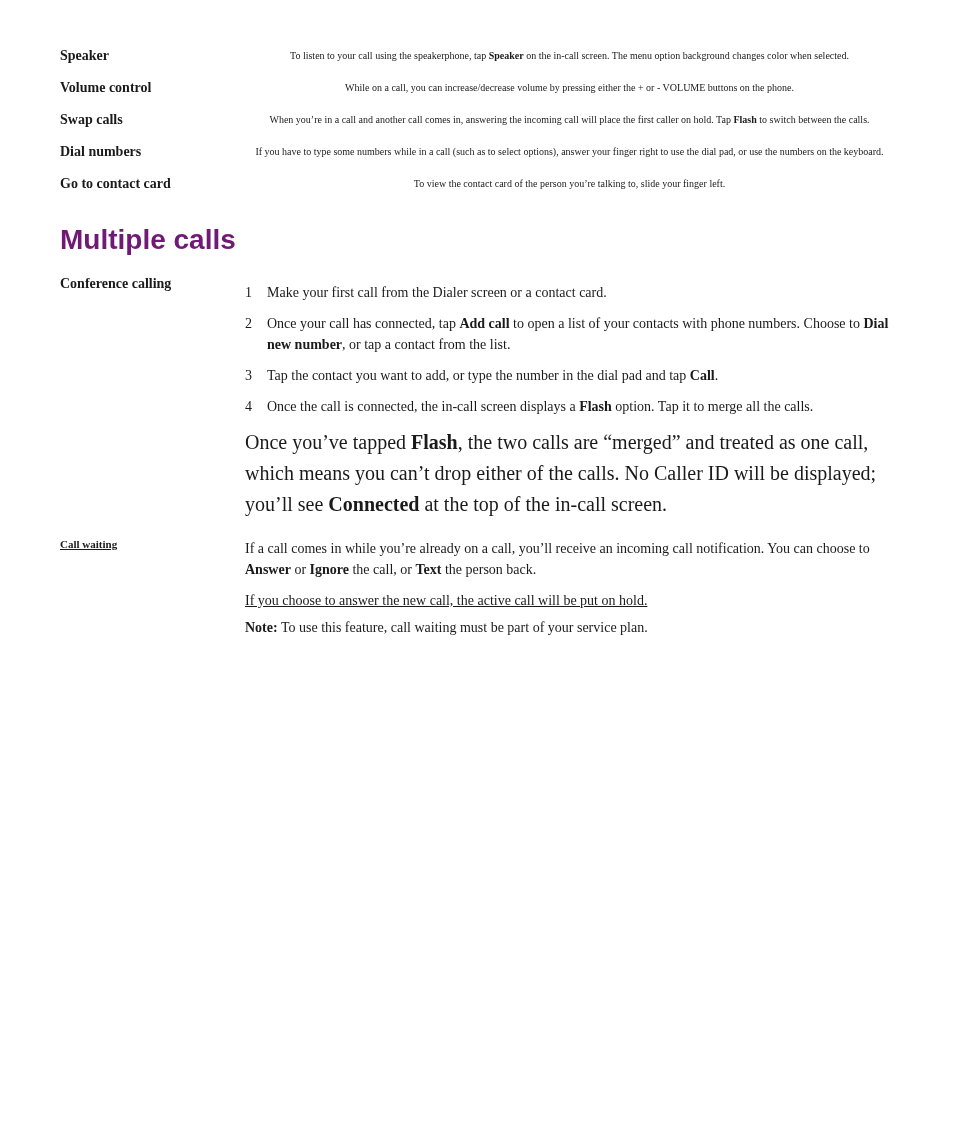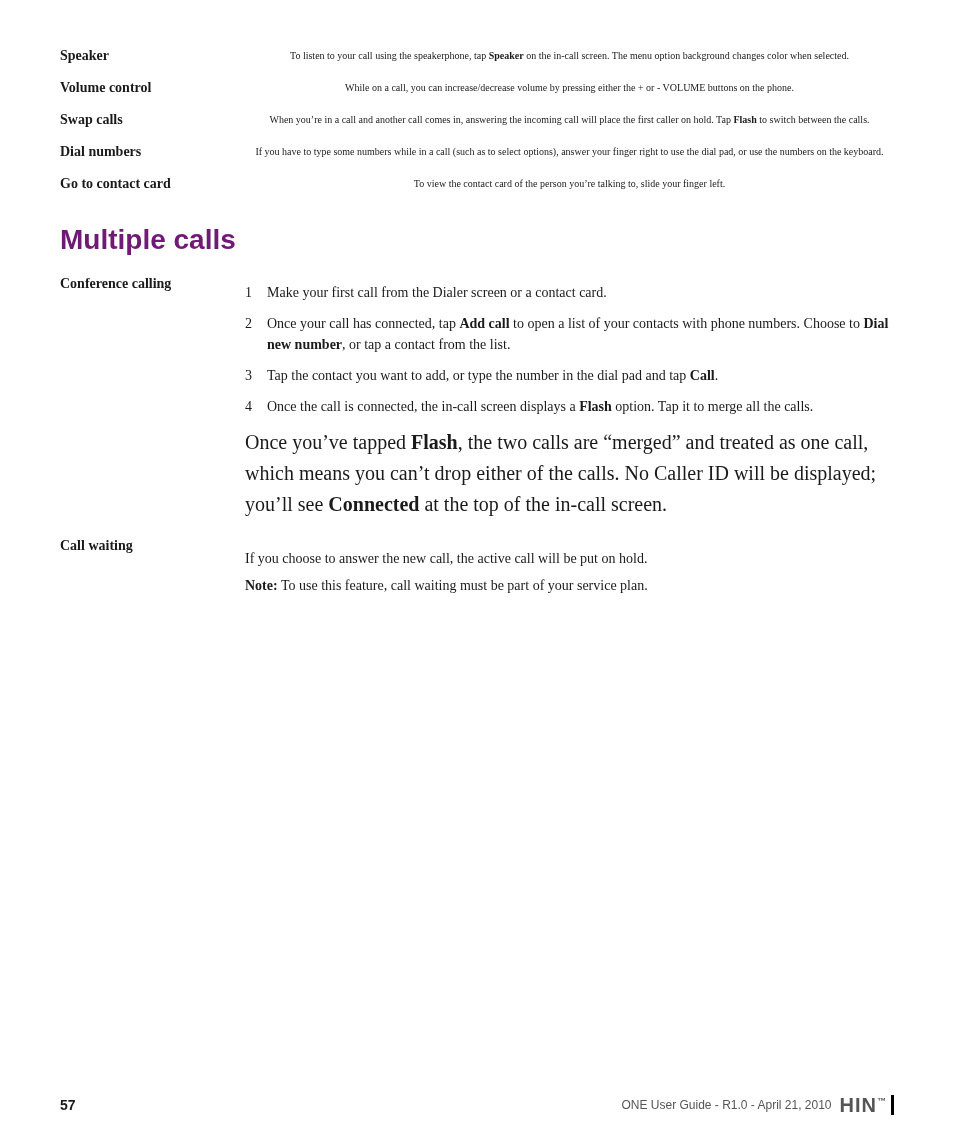--- a/index.html
+++ b/index.html
@@ -165,23 +165,24 @@
 
     .call-waiting-row {
       display: flex;
       align-items: flex-start;
     }
 
     .call-waiting-term {
       width: 185px;
       min-width: 185px;
       font-weight: bold;
-      font-size: 14px;
+      font-size: 11px;
       padding-right: 20px;
       padding-top: 0;
+      text-decoration: underline;
     }
 
     .call-waiting-def {
       flex: 1;
       font-size: 14px;
       line-height: 1.5;
     }
   </style>
 </head>
 <body>
@@ -239,27 +240,21 @@
           </ol>
         <div class="extra-para" id="conference-extra">Once you’ve tapped <b>Flash</b>, the two calls are “merged” and treated as one call, which means you can’t drop either of the calls. No Caller ID will be displayed; you’ll see <b>Connected</b> at the top of the in-call screen.</div>
       </div>
     </div>
   </div>
 
   <div class="call-waiting-section" style="margin-top:18px;">
     <div class="call-waiting-row">
       <div class="call-waiting-term">Call waiting</div>
       <div class="call-waiting-def">
-        <p id="cw-para2" style="margin-top:10px;">If you choose to answer the new call, the active call will be put on hold.</p>
+        <p id="cw-para1">If a call comes in while you’re already on a call, you’ll receive an incoming call notification. You can choose to <b>Answer</b> or <b>Ignore</b> the call, or <b>Text</b> the person back.</p>
+        <p id="cw-para2" style="margin-top:10px;text-decoration:underline;">If you choose to answer the new call, the active call will be put on hold.</p>
         <p id="cw-para3" style="margin-top:6px;"><b>Note:</b> To use this feature, call waiting must be part of your service plan.</p>
       </div>
     </div>
   </div>
 
-  <div class="page-footer">
-    <span class="footer-page-num">57</span>
-    <div class="footer-info">
-      <span>ONE User Guide - R1.0 - April 21, 2010</span>
-      <span class="hin-logo">HIN<span class="hin-tm">™</span></span>
-    </div>
-  </div>
 
 </div>
 
 </body></html>

